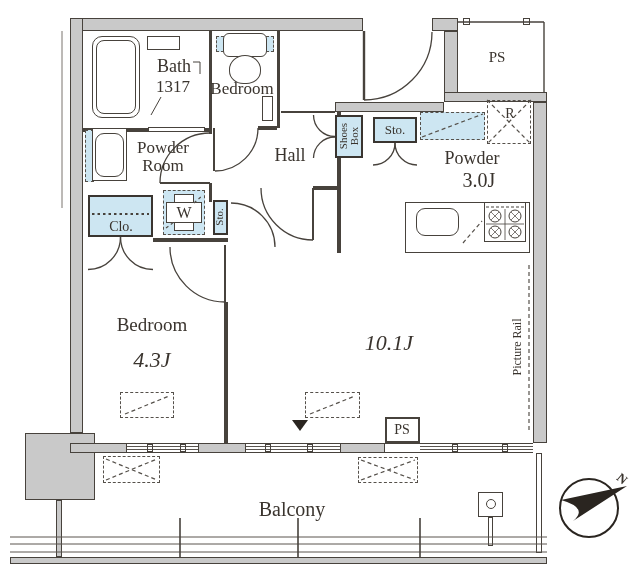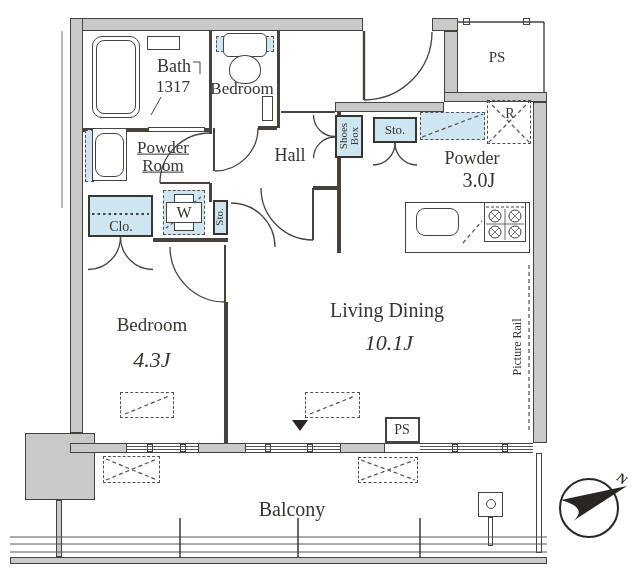--- a/index.html
+++ b/index.html
@@ -8,21 +8,21 @@
   .abs{position:absolute;box-sizing:border-box;}
   .wall{position:absolute;box-sizing:border-box;background:#c9c9c9;border:1px solid #47423c;}
   .tw{position:absolute;background:#47423c;}
   .blue{position:absolute;box-sizing:border-box;background:#cde6f2;}
   .bsolid{border:2px solid #3a3530;}
   .bdash{border:1.5px dashed #55504a;}
   .wbox{position:absolute;box-sizing:border-box;background:#ffffff;border:1.4px solid #47423c;}
   .dbox{position:absolute;box-sizing:border-box;border:1.5px dashed #55504a;background:transparent;}
   .lbl{position:absolute;transform:translate(-50%,-50%);white-space:nowrap;text-align:center;
        line-height:1.08;color:#3a342e;}
-  .wrap{white-space:normal;text-decoration:underline;}
+  .wrap{white-space:normal;}
   .vlbl{position:absolute;transform:translate(-50%,-50%) rotate(-90deg);white-space:nowrap;
         text-align:center;line-height:1.02;color:#3a342e;}
   .vwrap{white-space:normal;}
   svg{position:absolute;left:0;top:0;}
 </style>
 </head>
 <body>
 
 <div id="plan">
 
@@ -181,20 +181,19 @@
   <div class="vlbl vwrap" style="left:349px;top:136px;font-size:11px;width:42px;">Shoes Box</div>
   <div class="lbl" style="left:395px;top:130px;font-size:13px;">Sto.</div>
   <div class="vlbl" style="left:220px;top:217px;font-size:11px;">Sto.</div>
   <div class="lbl" style="left:472px;top:159px;font-size:18px;">Powder</div>
   <div class="lbl" style="left:479px;top:181px;font-size:20px;">3.0J</div>
   <div class="lbl" style="left:510px;top:114px;font-size:14px;">R</div>
   <div class="lbl" style="left:121px;top:227px;font-size:14px;">Clo.</div>
   <div class="lbl" style="left:184px;top:213px;font-size:16px;">W</div>
   <div class="lbl" style="left:152px;top:325px;font-size:19px;">Bedroom</div>
   <div class="lbl" style="left:152px;top:360px;font-size:22px;font-style:italic;">4.3J</div>
-  <div class="lbl" style="left:387px;top:311px;font-size:20px;">Living Dining</div>
   <div class="lbl" style="left:389px;top:343px;font-size:22px;font-style:italic;">10.1J</div>
   <div class="vlbl" style="left:517px;top:347px;font-size:12px;">Picture Rail</div>
   <div class="lbl" style="left:402px;top:430px;font-size:14px;">PS</div>
   <div class="lbl" style="left:292px;top:510px;font-size:20px;">Balcony</div>
   <div class="lbl" style="left:622px;top:479px;font-size:13px;font-weight:bold;transform:translate(-50%,-50%) rotate(40deg);">N</div>
 
 </div>
 
 </body></html>

